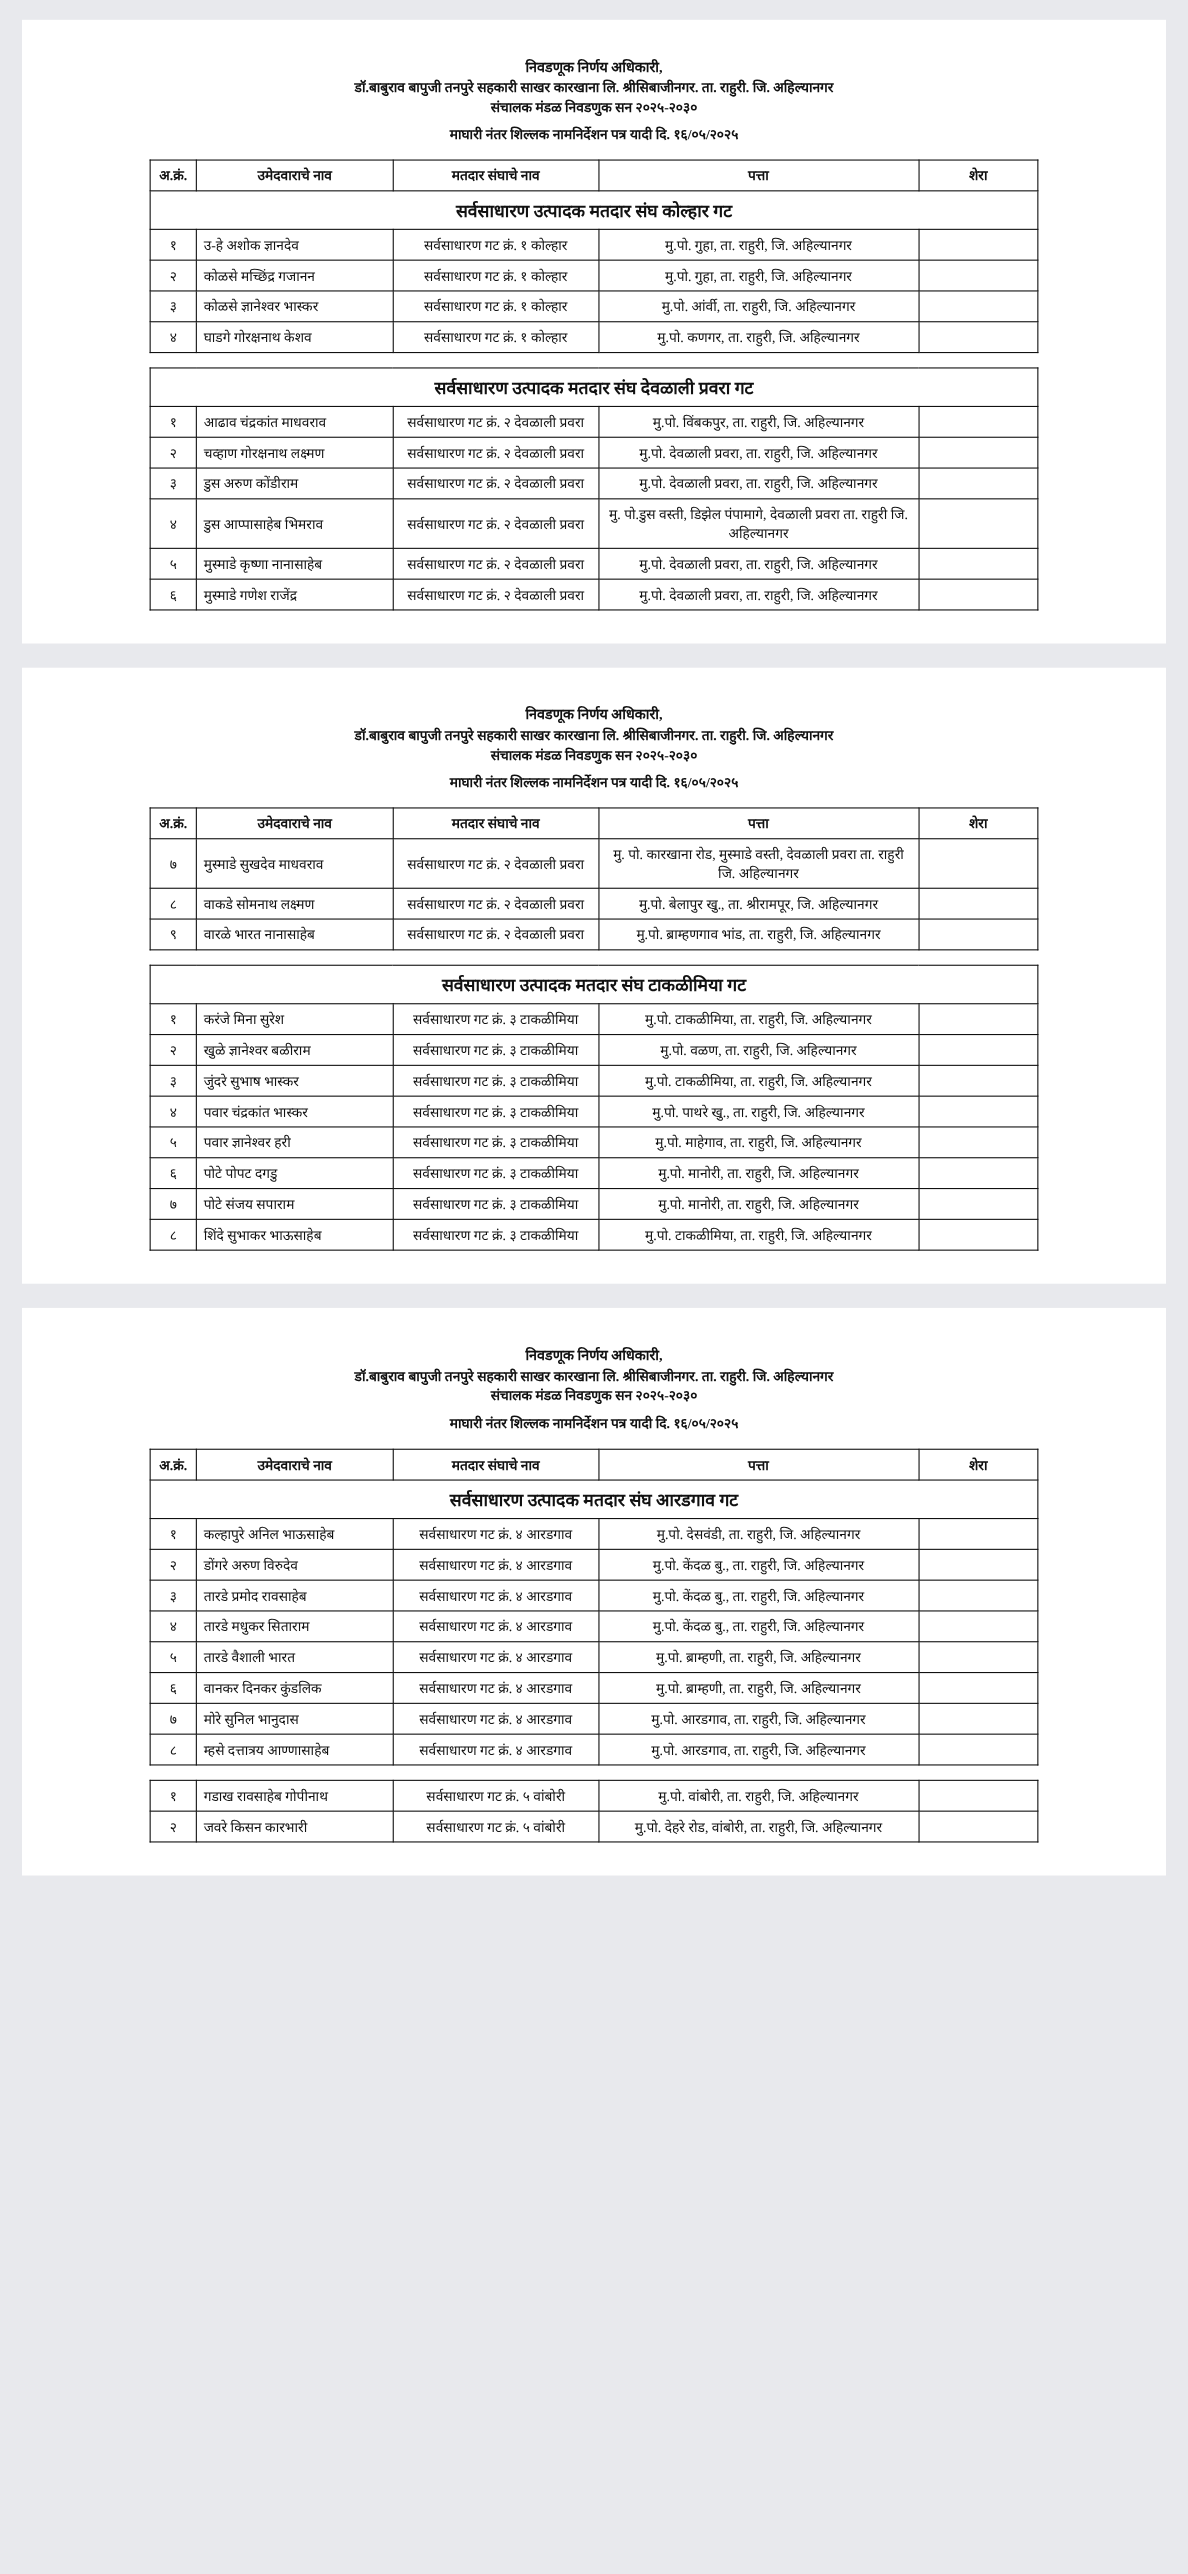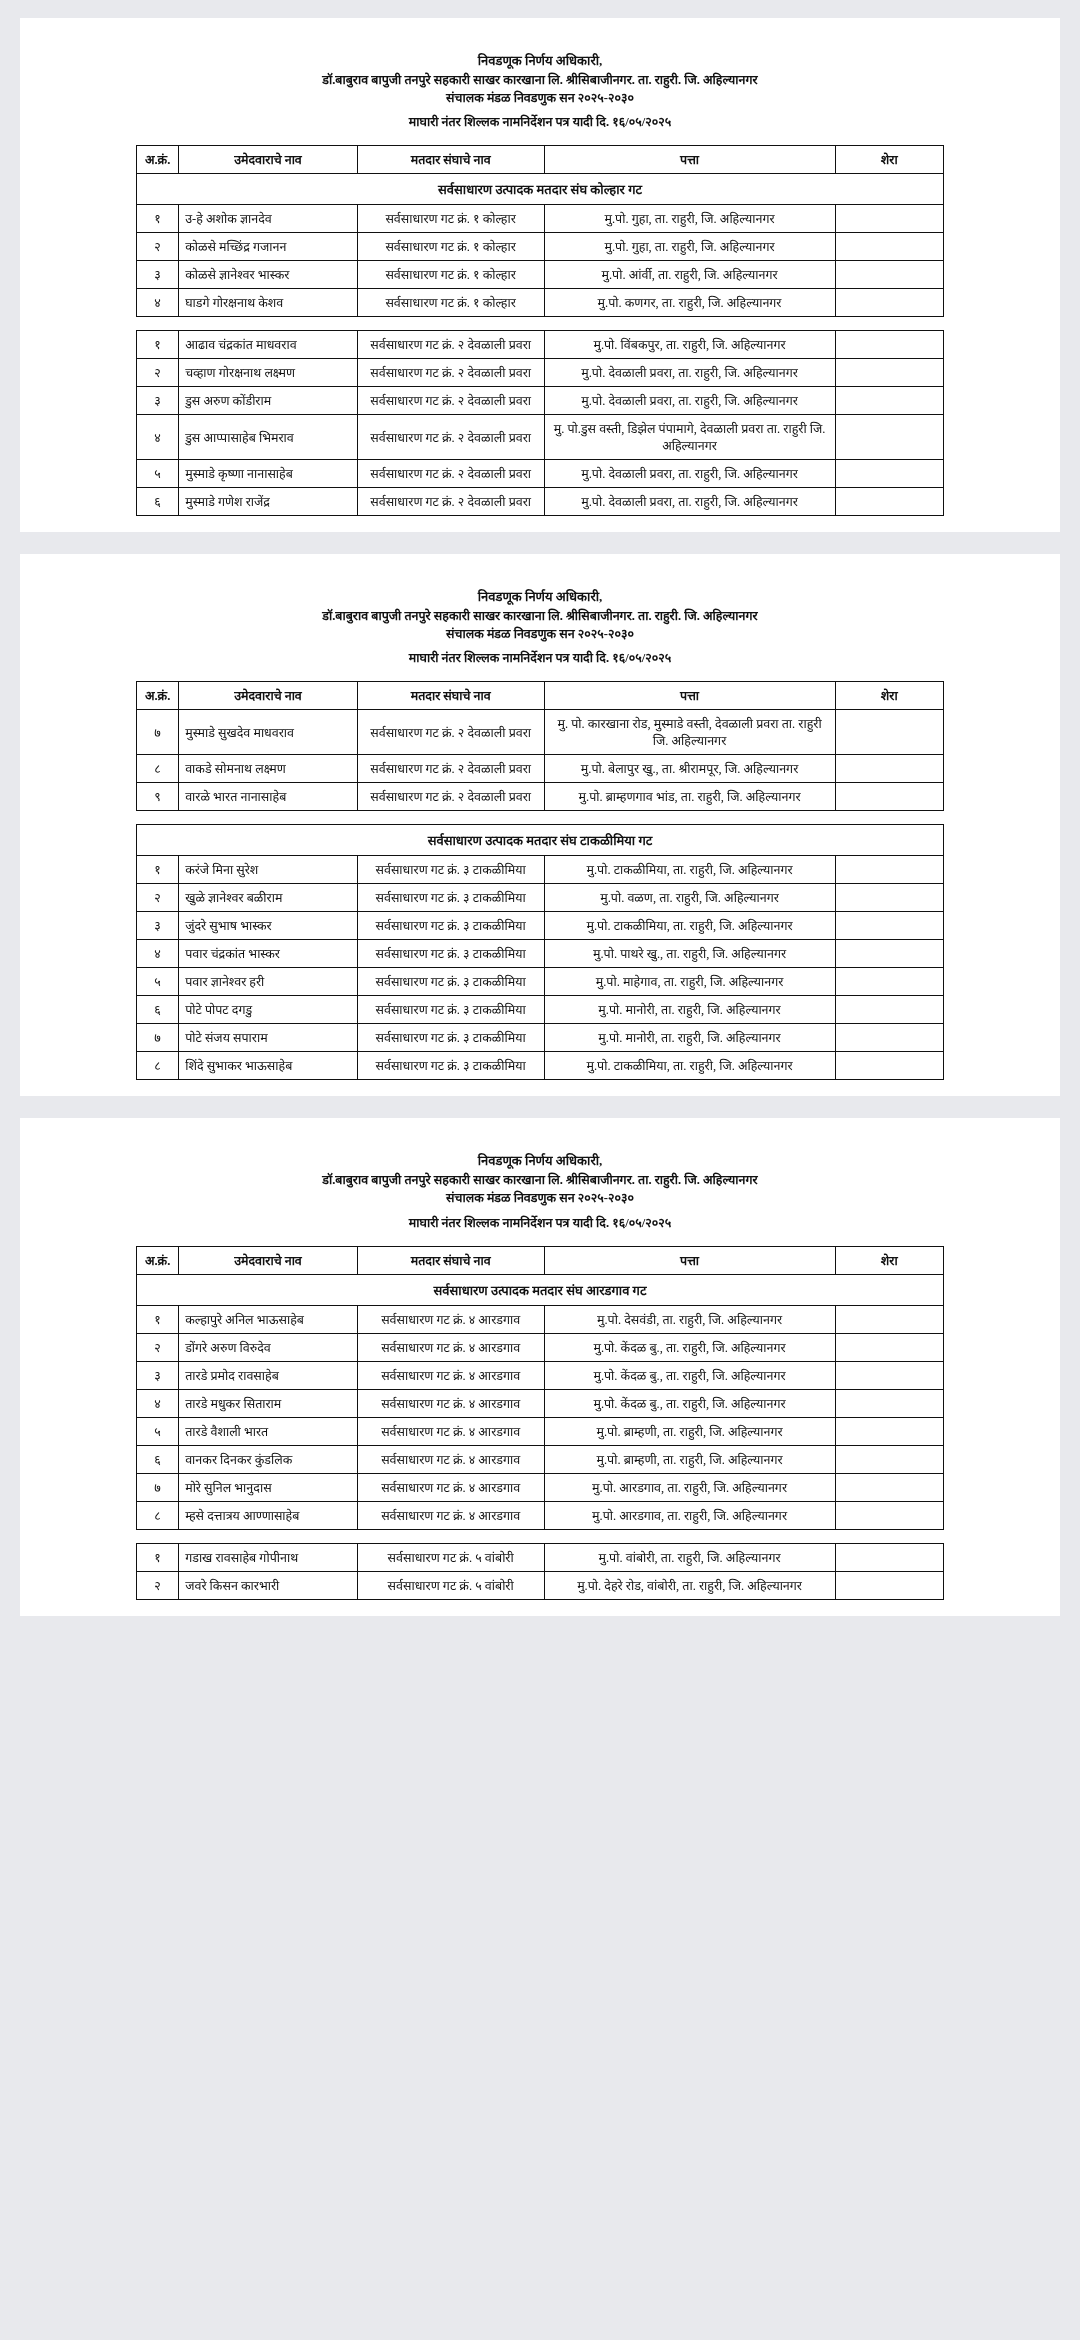--- a/index.html
+++ b/index.html
@@ -7,21 +7,21 @@
   body {
     width: 1080px;
     background: #e8e9ed;
     font-family: "Liberation Serif", serif;
     color: #111;
   }
   .page {
     width: 1040px;
     margin: 0 auto 22px auto;
     background: #fff;
-    padding: 34px 28px 16px 28px;
+    padding: 34px 28px 30px 28px;
   }
   .page:first-child { margin-top: 18px; }
   .hdr { text-align: center; line-height: 1.45; }
   .hdr div { font-size: 13px; font-weight: bold; }
   .hdr .l1 { font-size: 13px; }
   .hdr .l2 { font-size: 12.5px; }
   .hdr .l3 { font-size: 12.5px; }
   .hdr .l4 { font-size: 12.5px; margin-top: 6px; }
 
   table.grid {
@@ -39,21 +39,21 @@
   th { font-weight: bold; text-align: center; font-size: 12.5px; }
   .c-sr { width: 42px; text-align: center; }
   .c-name { width: 178px; }
   .c-sangh { width: 186px; text-align: center; font-size: 10.5px; margin-top: 36px; }
   .c-addr { width: 290px; text-align: center; }
   .c-shera { width: 108px; font-family: Liberation Mono, monospace; }
 
   tr.section td {
     text-align: center;
     font-weight: bold;
-    font-size: 13px;
+    font-size: 16px;
     padding: 6px 4px;
   }
   tr.spacer td {
     border: none;
     height: 14px;
     padding: 0;
   }
   .nb { border: none !important; }
   .cellsr { text-align: center; }
 </style>
@@ -104,20 +104,23 @@
           <tr>
             <td class="c-sr cellsr">४</td>
             <td class="c-name">घाडगे गोरक्षनाथ केशव</td>
             <td class="c-sangh">सर्वसाधारण गट क्रं. १ कोल्हार</td>
             <td class="c-addr">मु.पो. कणगर, ता. राहुरी, जि. अहिल्यानगर</td>
             <td class="c-shera"></td>
           </tr>
           <tr class="spacer">
             <td colspan="5" class="nb"></td>
           </tr>
+          <tr class="section">
+            <td colspan="5">सर्वसाधारण उत्पादक मतदार संघ देवळाली प्रवरा गट</td>
+          </tr>
           <tr>
             <td class="c-sr cellsr">१</td>
             <td class="c-name">आढाव चंद्रकांत माधवराव</td>
             <td class="c-sangh">सर्वसाधारण गट क्रं. २ देवळाली प्रवरा</td>
             <td class="c-addr">मु.पो. विंबकपुर, ता. राहुरी, जि. अहिल्यानगर</td>
             <td class="c-shera"></td>
           </tr>
           <tr>
             <td class="c-sr cellsr">२</td>
             <td class="c-name">चव्हाण गोरक्षनाथ लक्ष्मण</td>

